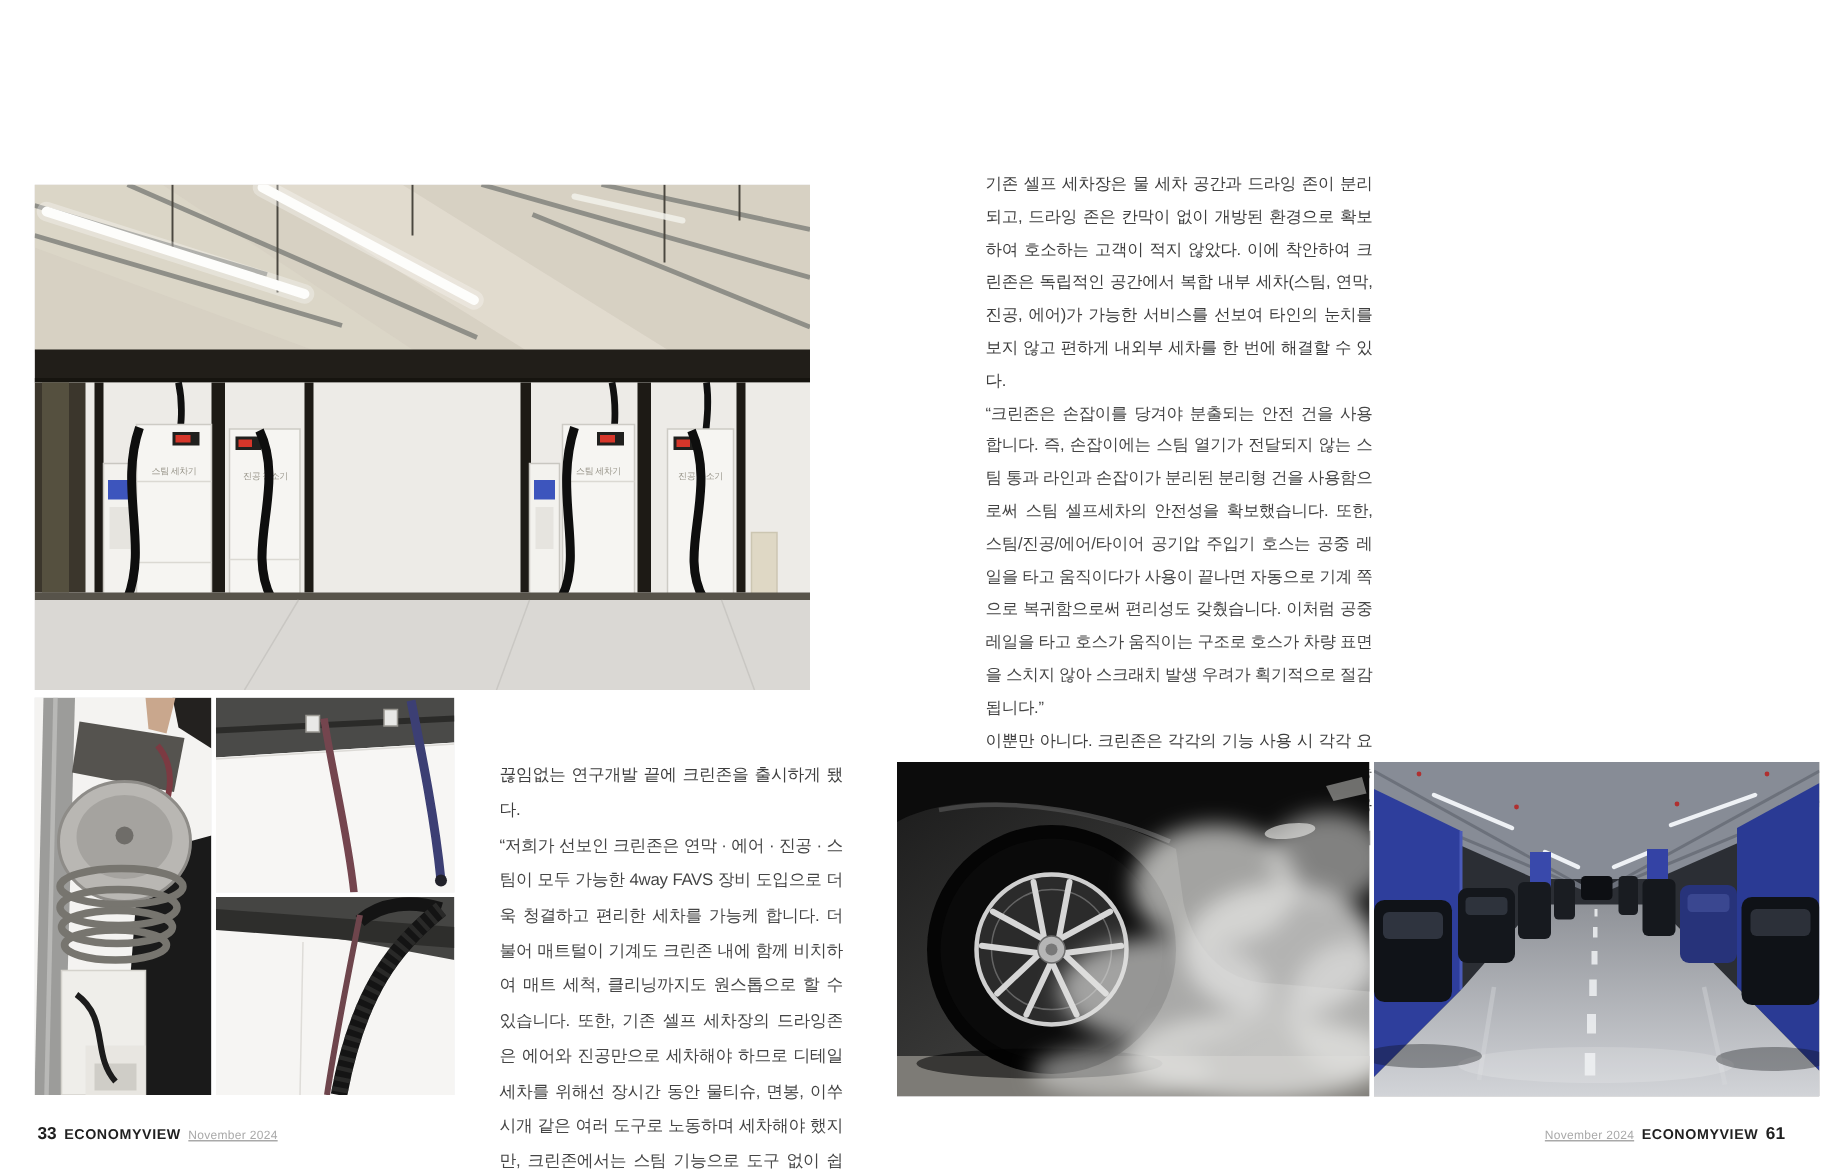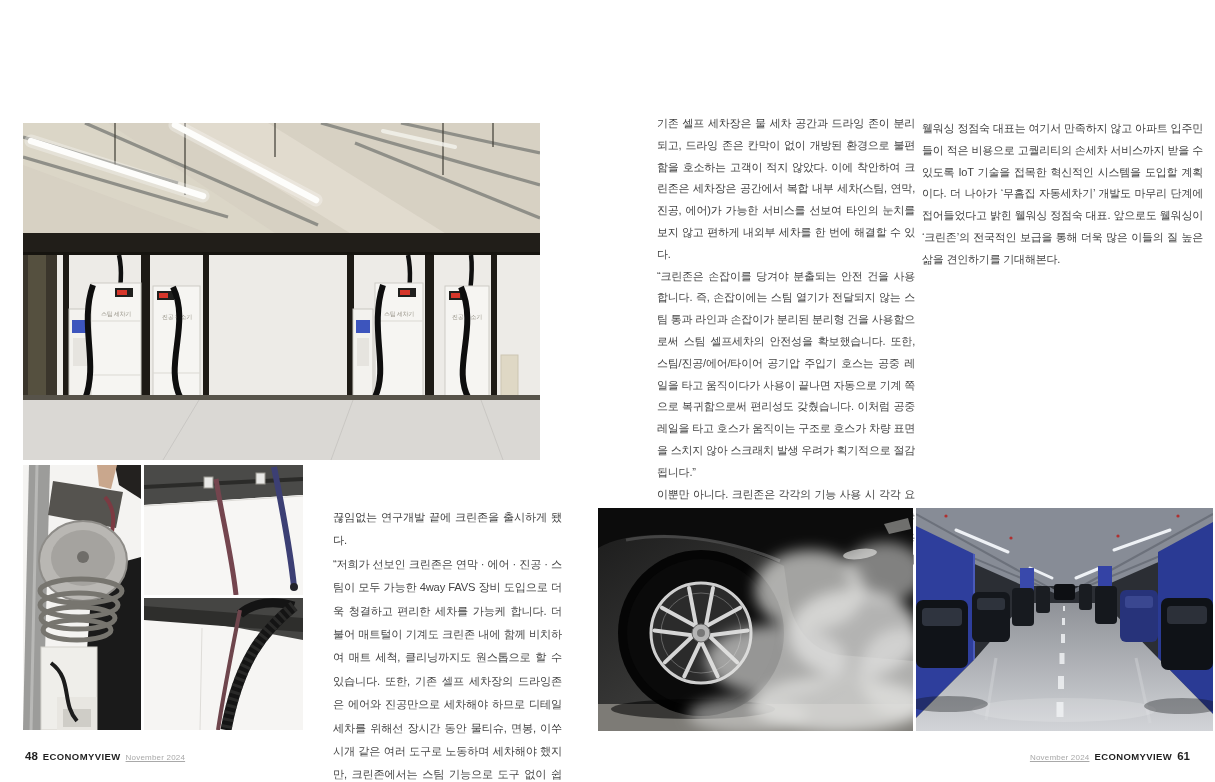--- a/index.html
+++ b/index.html
@@ -184,27 +184,26 @@
     <path d="M96,12 C88,52 80,92 74,132" stroke="#6e454c" stroke-width="4" fill="none"></path>
   </svg>
 </div>
 
 <div class="bodytext left-block" style="left:333px;top:506px;width:229px;">
   <p>끊임없는 연구개발 끝에 크린존을 출시하게 됐다.</p>
   <p class="quote">“저희가 선보인 크린존은 연막 · 에어 · 진공 · 스팀이 모두 가능한 4way FAVS 장비 도입으로 더욱 청결하고 편리한 세차를 가능케 합니다. 더불어 매트털이 기계도 크린존 내에 함께 비치하여 매트 세척, 클리닝까지도 원스톱으로 할 수 있습니다. 또한, 기존 셀프 세차장의 드라잉존은 에어와 진공만으로 세차해야 하므로 디테일 세차를 위해선 장시간 동안 물티슈, 면봉, 이쑤시개 같은 여러 도구로 노동하며 세차해야 했지만, 크린존에서는 스팀 기능으로 도구 없이 쉽고 빠르게 이물질을 제거할 수 있어 더욱 청결한 세차가 가능합니다.”</p>
 </div>
 
 <div class="bodytext" style="left:657px;top:113px;width:258px;">
-  <p>기존 셀프 세차장은 물 세차 공간과 드라잉 존이 분리되고, 드라잉 존은 칸막이 없이 개방된 환경으로 불편함을 호소하는 고객이 적지 않았다. 이에 착안하여 크린존은 세차장은 공간에서 복합 내부 세차(스팀, 연막, 진공, 에어)가 가능한 서비스를 선보여 타인의 눈치를 보지 않고 편하게 내외부 세차를 한 번에 해결할 수 있다.</p>
+  <p>기존 셀프 세차장은 물 세차 공간과 드라잉 존이 분리되고, 드라잉 존은 칸막이 없이 개방된 환경으로 확보하여 호소하는 고객이 적지 않았다. 이에 착안하여 크린존은 독립적인 공간에서 복합 내부 세차(스팀, 연막, 진공, 에어)가 가능한 서비스를 선보여 타인의 눈치를 보지 않고 편하게 내외부 세차를 한 번에 해결할 수 있다.</p>
   <p class="quote">“크린존은 손잡이를 당겨야 분출되는 안전 건을 사용합니다. 즉, 손잡이에는 스팀 열기가 전달되지 않는 스팀 통과 라인과 손잡이가 분리된 분리형 건을 사용함으로써 스팀 셀프세차의 안전성을 확보했습니다. 또한, 스팀/진공/에어/타이어 공기압 주입기 호스는 공중 레일을 타고 움직이다가 사용이 끝나면 자동으로 기계 쪽으로 복귀함으로써 편리성도 갖췄습니다. 이처럼 공중 레일을 타고 호스가 움직이는 구조로 호스가 차량 표면을 스치지 않아 스크래치 발생 우려가 획기적으로 절감됩니다.”</p>
   <p>이뿐만 아니다. 크린존은 각각의 기능 사용 시 각각 요금을 지불하는 게 아닌, ‘통합 요금 연동제’로 모든 기능을 하나의 요금체계로 사용할 수 있다. 즉, 스팀 사용 후 남은 금액을 진공 에어로 사용할 수 있다. 여기에 더해 크린존은 신용 카드 직접 결</p>
 </div>
 
 <div class="bodytext" style="left:922px;top:118px;width:281px;">
-  <p>웰워싱 정점숙 대표는 여기서 만족하지 않고 아파트 입주민들이 적은 비용으로 고퀄리티의 손세차 서비스까지 받을 수 있도록 IoT 기술을 접목한 혁신적인 시스템을 도입할 계획이다. 더 나아가 ‘무흠집 자동세차기’ 개발도 마무리 단계에 접어들었다고 밝힌 웰워싱 정점숙 대표. 앞으로도 웰워싱이 ‘크린존’의 전국적인 보급을 통해 더욱 많은 이들의 질 높은 삶을 견인하기를 기대해본다.</p>
 </div>
 
 <div class="photo" style="left:598px;top:508px;width:315px;height:223px;">
   <svg viewBox="0 0 315 223" width="315" height="223" preserveAspectRatio="none">
     <defs>
       <linearGradient id="bgD" x1="0" y1="0" x2="1" y2="1">
         <stop offset="0" stop-color="#1a1a1a"></stop>
         <stop offset="1" stop-color="#555553"></stop>
       </linearGradient>
       <filter id="blurD" x="-50%" y="-50%" width="200%" height="200%">
@@ -331,21 +330,21 @@
       <line x1="80" y1="150" x2="70" y2="212" stroke="#d8dadd" stroke-width="3" opacity="0.4"></line>
       <line x1="220" y1="150" x2="234" y2="215" stroke="#d8dadd" stroke-width="3" opacity="0.4"></line>
       <ellipse cx="148" cy="202" rx="92" ry="12" fill="#ffffff" opacity="0.16"></ellipse>
       <ellipse cx="32" cy="196" rx="40" ry="8" fill="#0b0d10" opacity="0.35"></ellipse>
       <ellipse cx="266" cy="198" rx="38" ry="8" fill="#0b0d10" opacity="0.35"></ellipse>
     </g>
   </svg>
 </div>
 
 <div class="footer" style="left:25px;">
-  <span class="pg">48</span>
+  <span class="pg">33</span>
   <span class="brand">ECONOMYVIEW</span>
   <span class="date">November 2024</span>
 </div>
 
 <div class="footer" style="right:25px;">
   <span class="date">November 2024</span>
   <span class="brand">ECONOMYVIEW</span>
   <span class="pg">61</span>
 </div>
 

